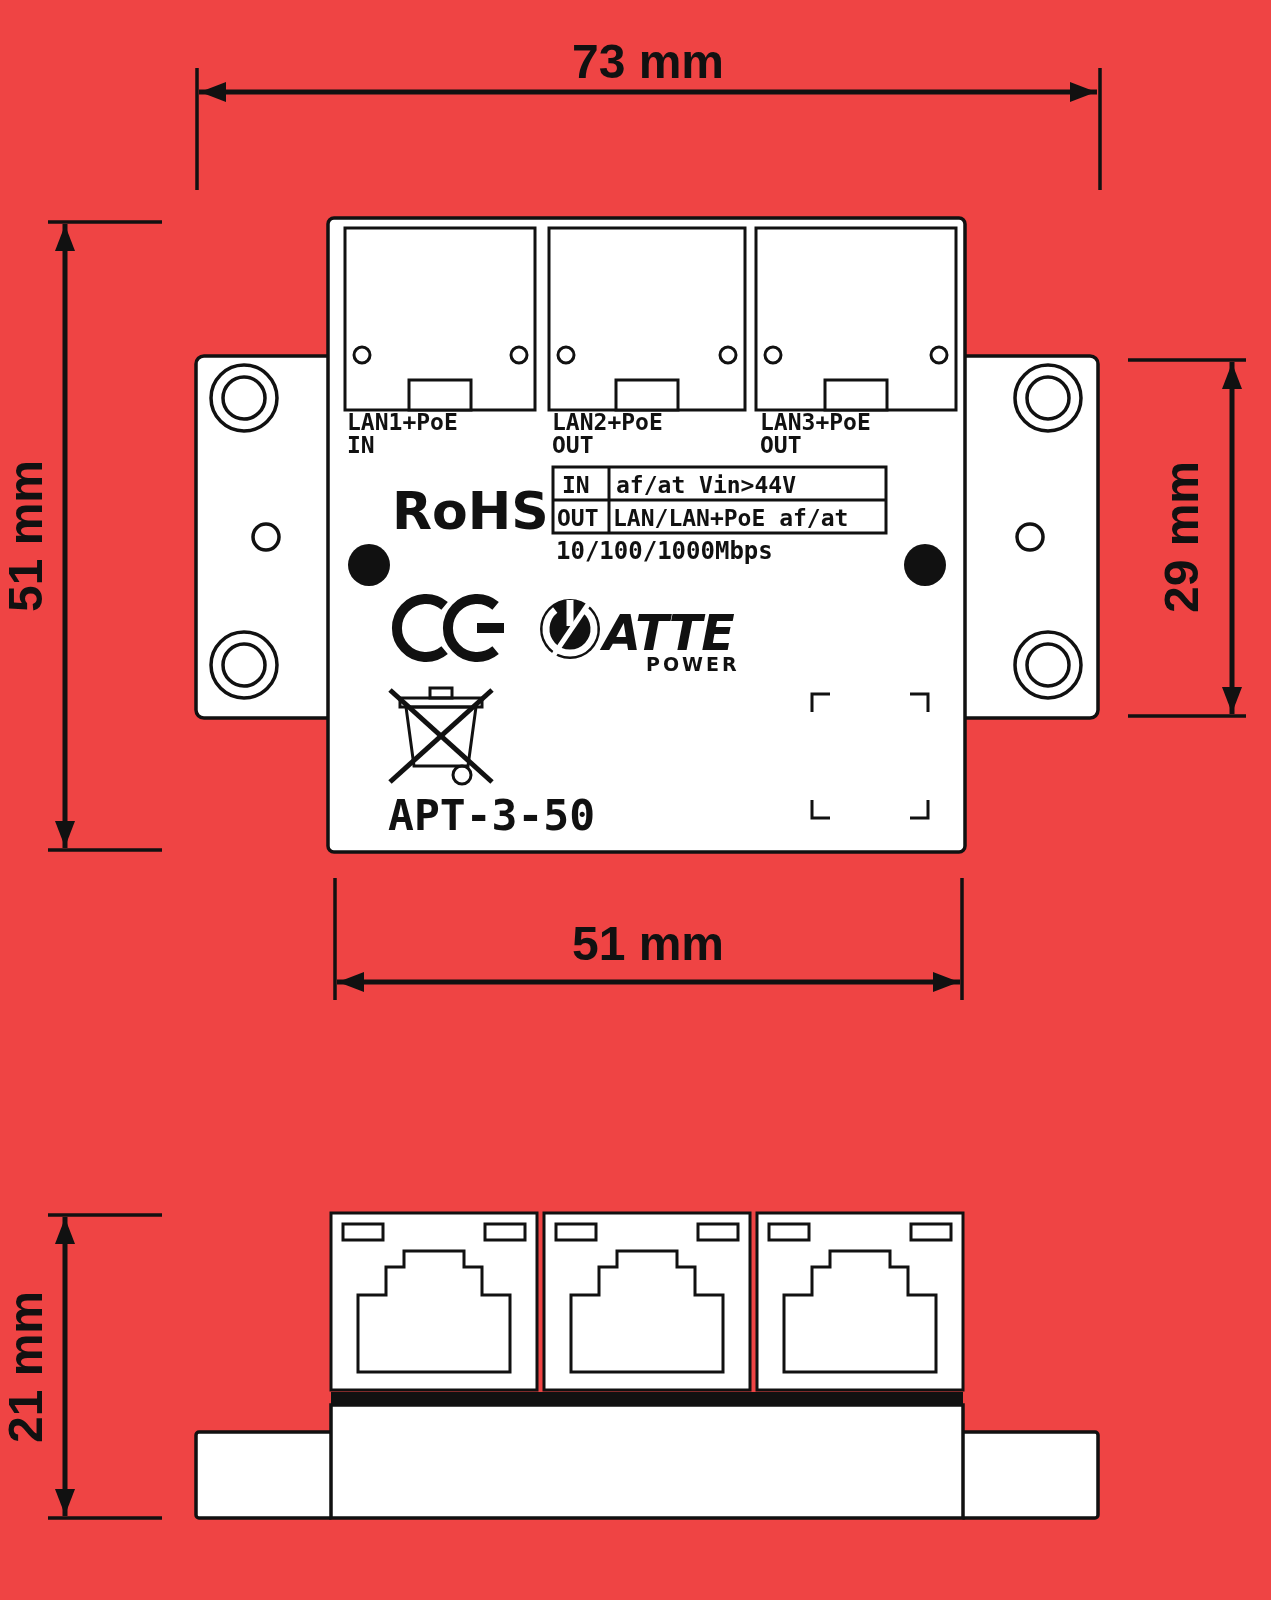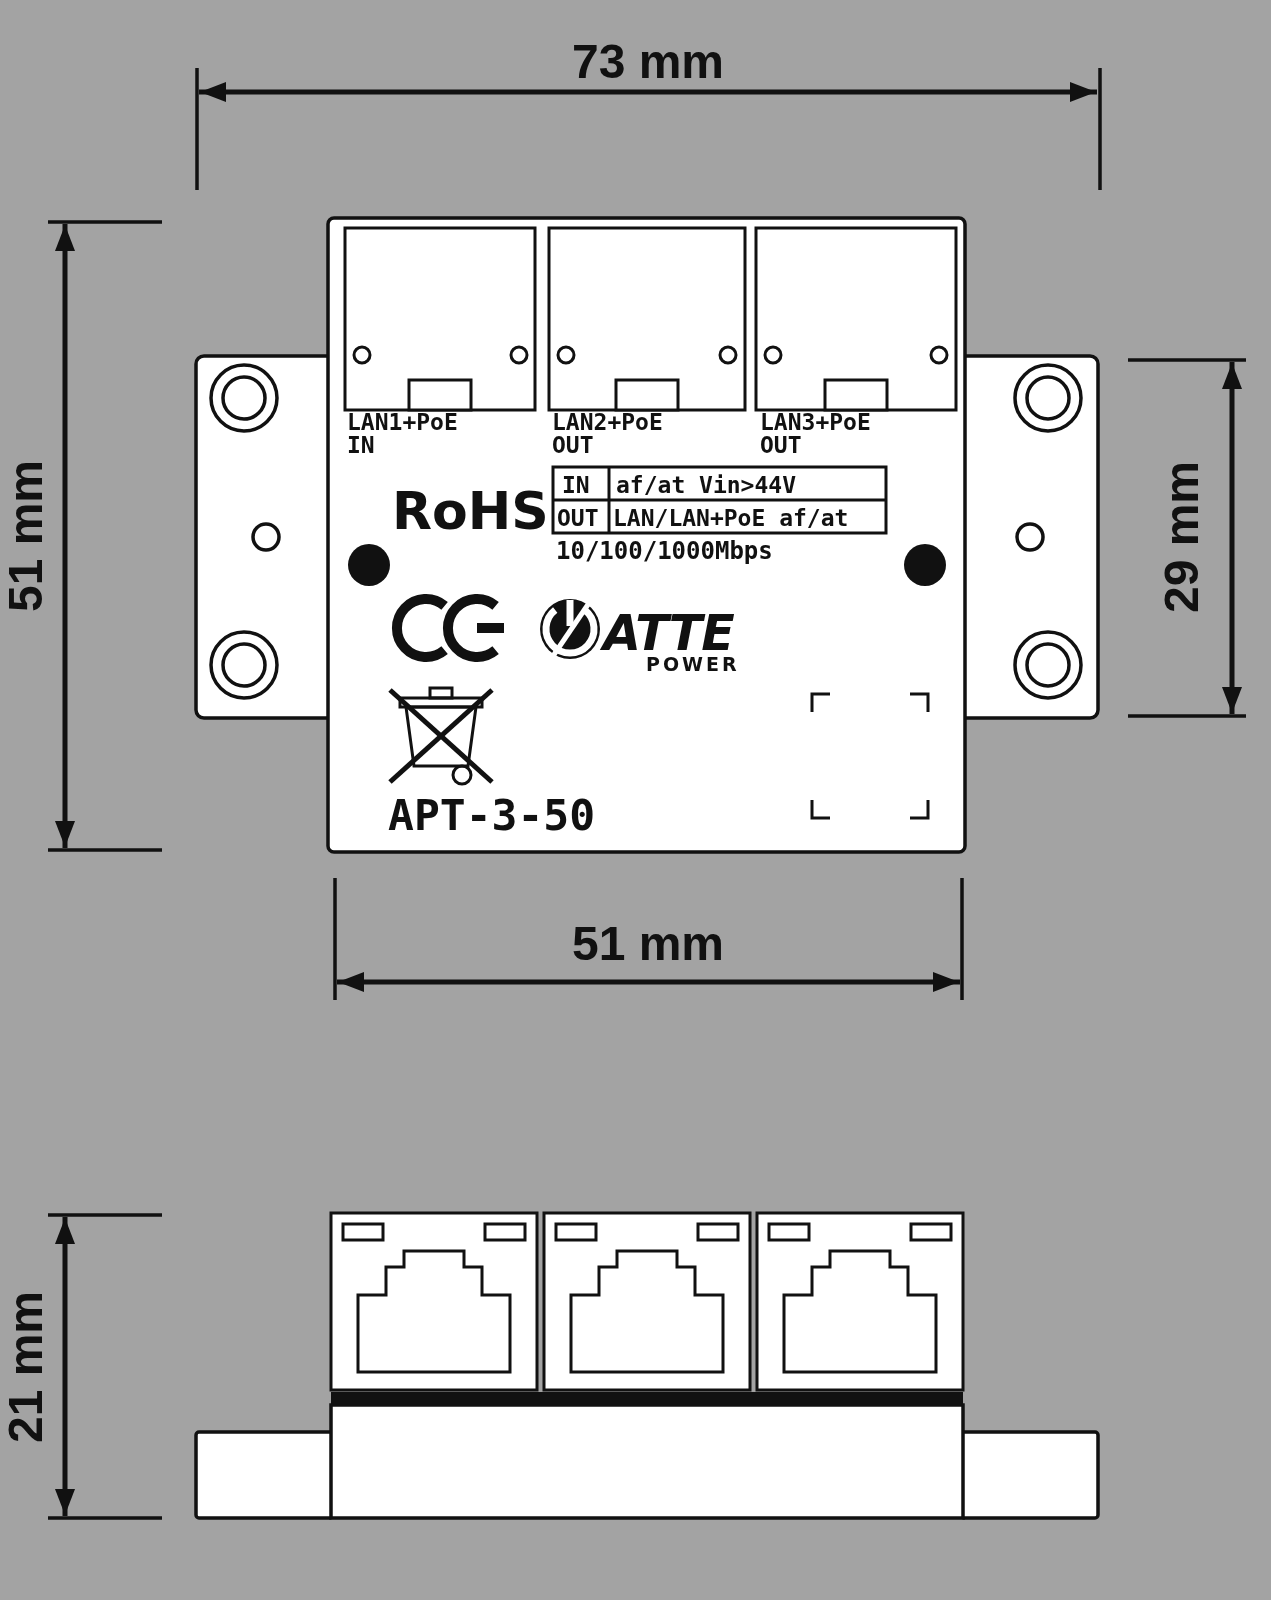--- a/index.html
+++ b/index.html
@@ -1,16 +1,16 @@
 <!DOCTYPE html>
 <html><head>
 <meta charset="utf-8">
 <style>
   html,body { margin:0; padding:0; background:#ffffff; }
-  #canvas { position:relative; width:1271px; height:1600px; background:#a3a3a3; overflow:hidden; }
+  #canvas { position:relative; width:1271px; height:1600px; background:#ef4444; overflow:hidden; }
   svg { display:block; }
 
   .dim-text   { font-family:"Liberation Sans", sans-serif; font-weight:bold; font-size:48px; fill:#111; }
   .mono       { font-family:"DejaVu Sans Mono", monospace; font-weight:bold; fill:#111; }
   .mono-sm    { font-size:23px; }
   .mono-md    { font-size:24px; }
   .mono-xl    { font-size:43px; }
   .rohs-text  { font-family:"DejaVu Sans", sans-serif; font-weight:bold; font-size:52px; fill:#111; }
   .brand-text { font-family:"DejaVu Sans", sans-serif; font-weight:bold; font-style:italic; font-size:49px; fill:#111; letter-spacing:-1px; }
   .brand-sub  { font-family:"DejaVu Sans", sans-serif; font-weight:bold; font-size:19px; fill:#111; letter-spacing:3px; }

